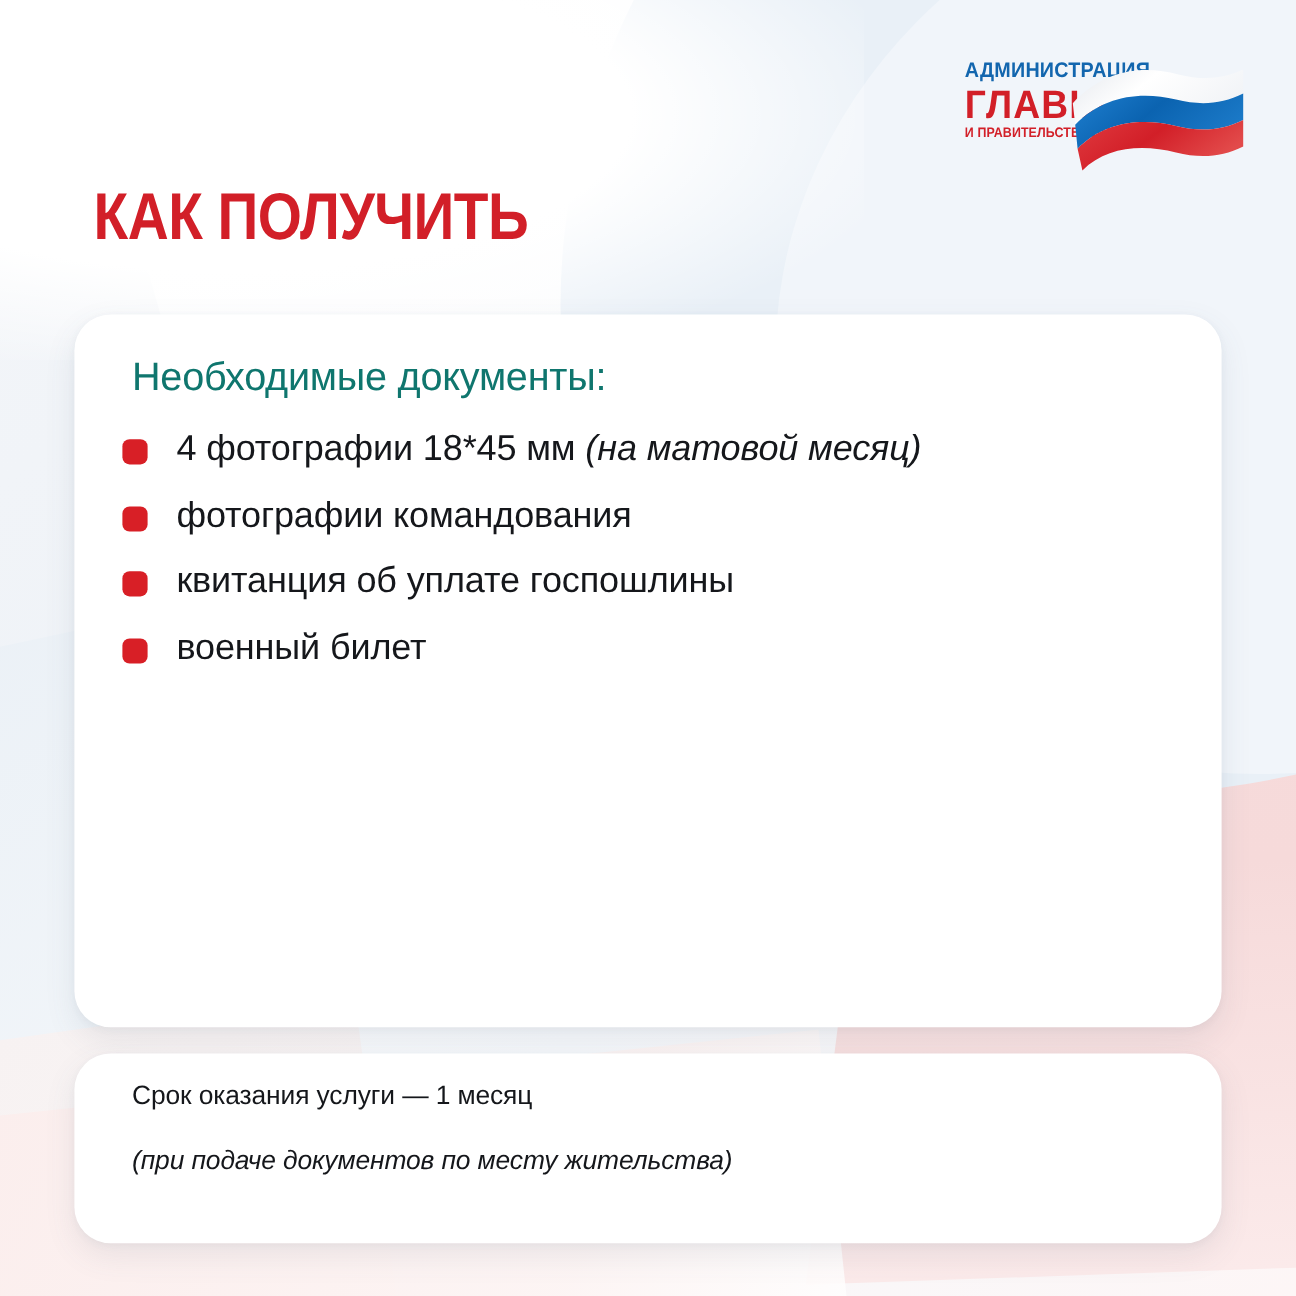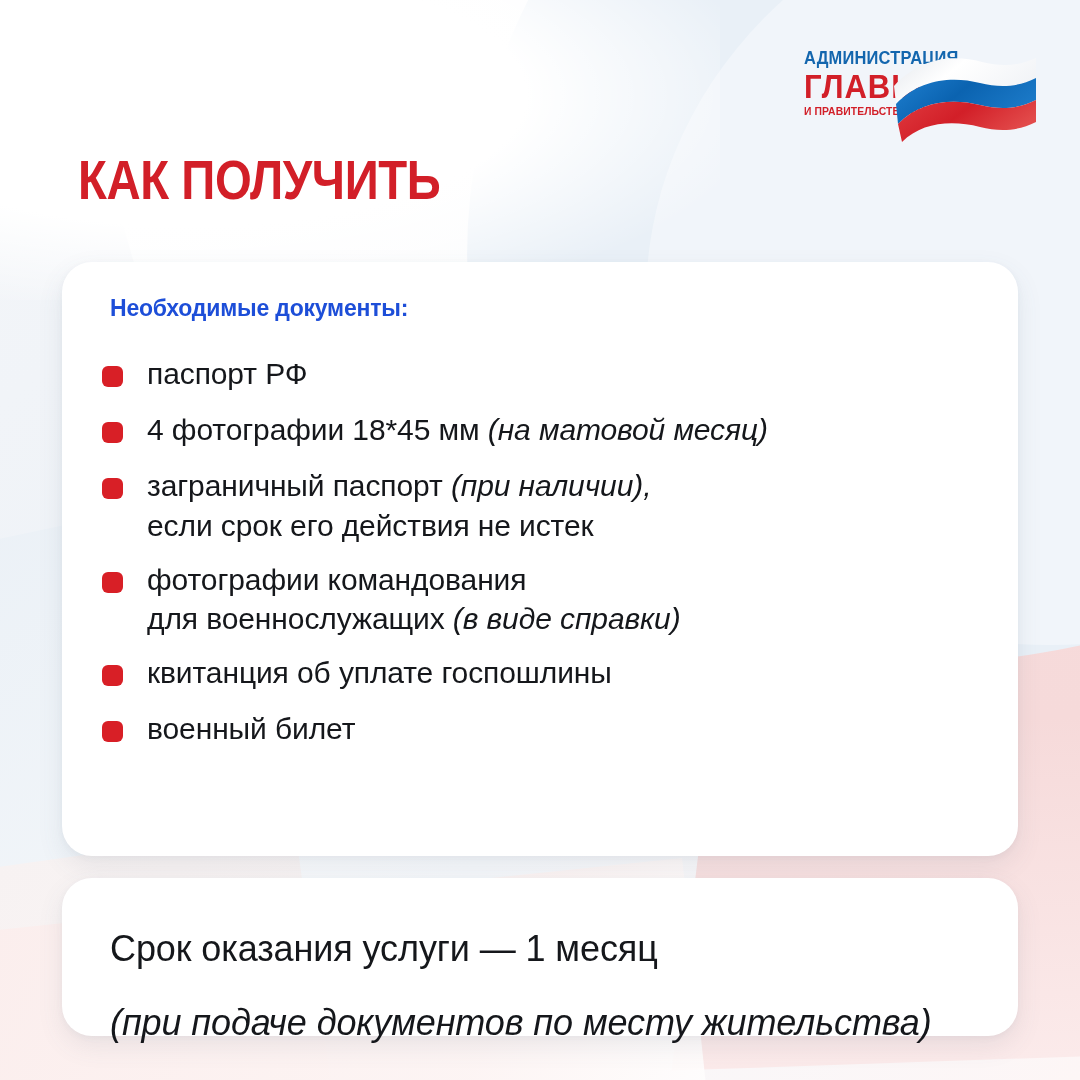--- a/index.html
+++ b/index.html
@@ -193,23 +193,23 @@
     width: 956px; height: 594px;
   }
   #card-term {
     left: 62px; top: 878px;
     width: 956px; height: 158px;
   }
 
   .docs-heading {
     position: absolute;
     left: 48px; top: 33px;
-    font-size: 23px;
-    font-weight: 700;
-    color: #1d4ed8;
+    font-size: 33px;
+    font-weight: 400;
+    color: #0f766e;
     letter-spacing: -0.2px;
   }
 
   .doc-list {
     position: absolute;
     left: 40px; top: 92px;
     right: 24px;
     list-style: none;
   }
 
@@ -233,22 +233,22 @@
     font-size: 30px;
     line-height: 1.33;
     color: #15171b;
     letter-spacing: -0.1px;
   }
   .doc-text .em { font-style: italic; }
   .doc-line { display: block; }
 
   .term-text {
     position: absolute;
-    left: 48px; top: 46px;
-    font-size: 36px;
+    left: 48px; top: 20px;
+    font-size: 22px;
     line-height: 1.38;
     color: #15171b;
     letter-spacing: -0.1px;
   }
   .term-text .em { font-style: italic; display: block; margin-top: 24px; }
 </style>
 </head>
 <body>
 
 <div id="poster">
@@ -308,41 +308,27 @@
     </div>
 
   </div>
 
   <section class="card" id="card-docs">
     <h2 class="docs-heading">Необходимые документы:</h2>
     <ul class="doc-list">
         <li class="doc-item">
           <span class="bullet"></span>
           <span class="doc-text">
-            <span class="doc-line"><span>паспорт РФ</span></span>
-          </span>
-        </li>
-        <li class="doc-item">
-          <span class="bullet"></span>
-          <span class="doc-text">
             <span class="doc-line"><span>4 фотографии 18*45 мм </span><span class="em">(на матовой месяц)</span></span>
           </span>
         </li>
         <li class="doc-item two-line">
           <span class="bullet"></span>
           <span class="doc-text">
-            <span class="doc-line"><span>заграничный паспорт </span><span class="em">(при наличии),</span></span>
-            <span class="doc-line"><span>если срок его действия не истек</span></span>
-          </span>
-        </li>
-        <li class="doc-item two-line">
-          <span class="bullet"></span>
-          <span class="doc-text">
             <span class="doc-line"><span>фотографии командования</span></span>
-            <span class="doc-line"><span>для военнослужащих </span><span class="em">(в виде справки)</span></span>
           </span>
         </li>
         <li class="doc-item">
           <span class="bullet"></span>
           <span class="doc-text">
             <span class="doc-line"><span>квитанция об уплате госпошлины</span></span>
           </span>
         </li>
         <li class="doc-item">
           <span class="bullet"></span>

